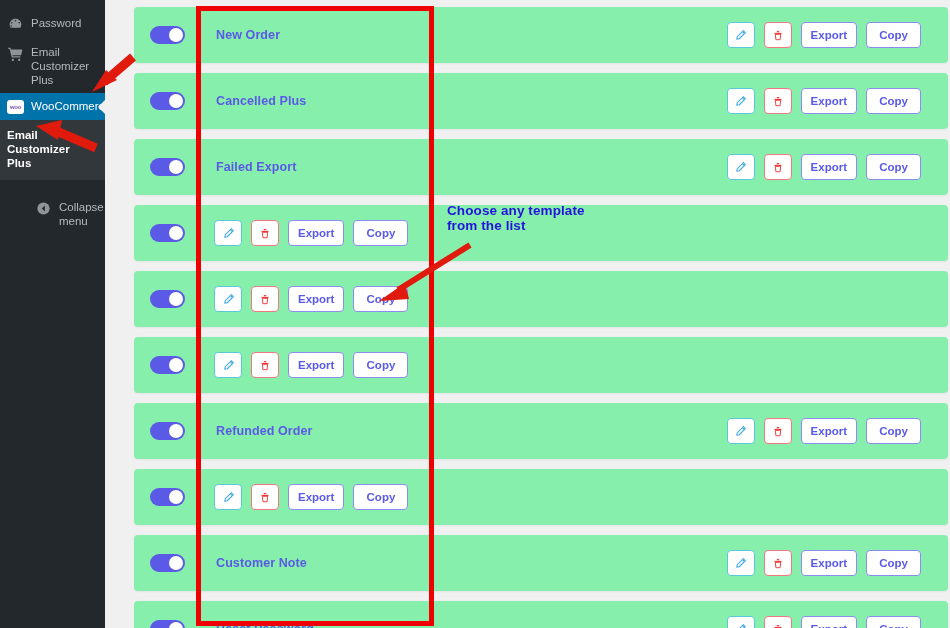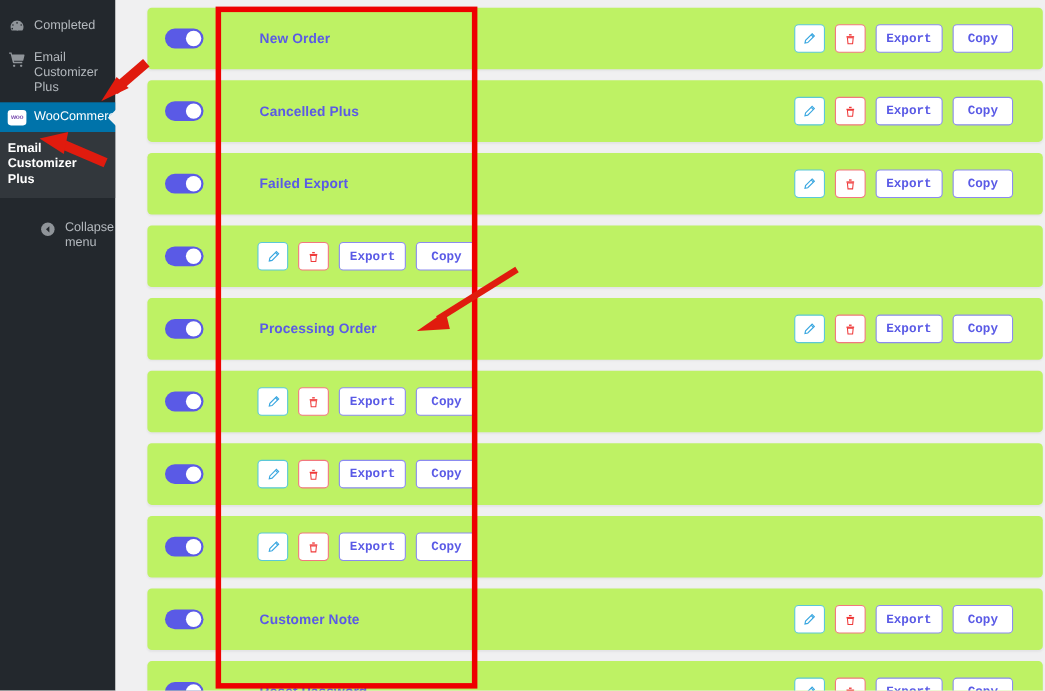--- a/index.html
+++ b/index.html
@@ -75,28 +75,27 @@
     background: #f0f0f1;
     padding: 0 0 0 0;
   }
   #rows {
     position: absolute;
     left: 29px; top: 7px;
     width: 814px;
   }
   .tpl-row {
     position: relative;
-    background: #bef264;
+    background: #86efac;
     border-radius: 4px;
     height: 56px;
     margin-bottom: 10px;
     display: flex;
     align-items: center;
     box-shadow: 0 1px 2px rgba(16,24,40,0.05);
-    gap: 20px;
   }
   .row-toggle-cell { width: 80px; display:flex; align-items:center; padding-left: 16px; }
   .toggle {
     width: 35px; height: 18px; border-radius: 9px;
     background: #5a5ae6; position: relative; cursor: pointer;
     display:block;
   }
   .toggle .knob {
     position:absolute; top: 2px; right: 2px;
     width: 14px; height: 14px; border-radius: 50%;
@@ -128,21 +127,21 @@
     min-width: 55px; height: 26px;
     border: 1.5px solid #8b8bf0;
     border-radius: 4px;
     background: #ffffff;
     color: #5a5ae6;
     font-size: 11.5px;
     font-weight: 700;
     display:flex; align-items:center; justify-content:center;
     padding: 0 9px;
     cursor: pointer;
-    font-family: Liberation Mono, monospace;
+    font-family: Liberation Sans, sans-serif;
   }
 
   
   #overlay { position:absolute; left:0; top:0; width:950px; height:628px; pointer-events:none; }
   #redbox {
     position:absolute;
     left: 196px; top: 6px;
     width: 238px; height: 620px;
     border: 5px solid #ee0000;
     pointer-events: none;
@@ -164,21 +163,21 @@
 <div id="root">
 
   <div id="sidebar">
 
     <div class="menu-item">
       <span class="mi-icon">
         <svg viewBox="0 0 20 20" fill="#b4b9be">
           <path d="M10 3.2c-3.8 0-6.9 3.1-6.9 6.9 0 1.4.4 2.7 1.2 3.8h11.4c.8-1.1 1.2-2.4 1.2-3.8 0-3.8-3.1-6.9-6.9-6.9zm0 1.6c.5 0 .9.4.9.9s-.4.9-.9.9-.9-.4-.9-.9.4-.9.9-.9zM5.6 7c.5 0 .9.4.9.9s-.4.9-.9.9-.9-.4-.9-.9.4-.9.9-.9zm8.8 0c.5 0 .9.4.9.9s-.4.9-.9.9-.9-.4-.9-.9.4-.9.9-.9zM4.9 10.9c.5 0 .9.4.9.9s-.4.9-.9.9-.9-.4-.9-.9.4-.9.9-.9zm8.9-2.4l-3.4 3.1c-.5-.1-1 .1-1.3.5-.4.6-.2 1.4.4 1.8.6.4 1.4.2 1.8-.4.3-.4.3-.9 0-1.4l2.5-3.6z"></path>
         </svg>
       </span>
-      <span class="mi-label">Completed</span>
+      <span class="mi-label">Password</span>
     </div>
 
     <div class="menu-item">
       <span class="mi-icon">
         <svg viewBox="0 0 20 20" fill="#b4b9be">
           <path d="M1.5 3.2h2.6l.5 2.1h12.7c.5 0 .8.4.7.9l-1.3 5.2c-.1.4-.4.6-.8.6H6.6l.3 1.2h8.7v1.4H6.3c-.4 0-.7-.2-.8-.6L3.1 4.6H1.5V3.2zM6.9 16.2c.7 0 1.3.6 1.3 1.3s-.6 1.3-1.3 1.3-1.3-.6-1.3-1.3.6-1.3 1.3-1.3zm7.5 0c.7 0 1.3.6 1.3 1.3s-.6 1.3-1.3 1.3-1.3-.6-1.3-1.3.6-1.3 1.3-1.3z"></path>
         </svg>
       </span>
       <span class="mi-label">Email Customizer Plus</span>
     </div>
@@ -308,69 +307,69 @@
             <span class="text-btn">Export</span>
             <span class="text-btn">Copy</span>
           </div>
         </div>
         <div class="tpl-row">
           <div class="row-toggle-cell">
             <span class="toggle">
               <span class="knob"></span>
             </span>
           </div>
-          <div class="row-name">Processing Order</div>
-          <div class="row-actions">
-            <span class="icon-btn edit">
-              <svg width="13" height="13" viewBox="0 0 20 20">
-                <path d="M14.3 2.6l3.1 3.1-9.2 9.2-3.9.8.8-3.9z" fill="none" stroke="#3aa7e0" stroke-width="1.6"></path>
-                <path d="M13 4l3.1 3.1" stroke="#3aa7e0" stroke-width="1.6"></path>
-              </svg>
-            </span>
-            <span class="icon-btn delete">
-              <svg width="12" height="13" viewBox="0 0 20 20">
-                <rect x="4.2" y="5.6" width="11.6" height="2" fill="#ef3b3b"></rect>
-                <rect x="8" y="2.6" width="4" height="2" fill="#ef3b3b"></rect>
-                <path d="M5.6 8h8.8l-.9 9H6.5z" fill="none" stroke="#ef3b3b" stroke-width="1.6"></path>
-              </svg>
-            </span>
-            <span class="text-btn">Export</span>
-            <span class="text-btn">Copy</span>
-          </div>
-        </div>
-        <div class="tpl-row">
-          <div class="row-toggle-cell">
-            <span class="toggle">
-              <span class="knob"></span>
-            </span>
-          </div>
-          <div class="row-actions">
-            <span class="icon-btn edit">
-              <svg width="13" height="13" viewBox="0 0 20 20">
-                <path d="M14.3 2.6l3.1 3.1-9.2 9.2-3.9.8.8-3.9z" fill="none" stroke="#3aa7e0" stroke-width="1.6"></path>
-                <path d="M13 4l3.1 3.1" stroke="#3aa7e0" stroke-width="1.6"></path>
-              </svg>
-            </span>
-            <span class="icon-btn delete">
-              <svg width="12" height="13" viewBox="0 0 20 20">
-                <rect x="4.2" y="5.6" width="11.6" height="2" fill="#ef3b3b"></rect>
-                <rect x="8" y="2.6" width="4" height="2" fill="#ef3b3b"></rect>
-                <path d="M5.6 8h8.8l-.9 9H6.5z" fill="none" stroke="#ef3b3b" stroke-width="1.6"></path>
-              </svg>
-            </span>
-            <span class="text-btn">Export</span>
-            <span class="text-btn">Copy</span>
-          </div>
-        </div>
-        <div class="tpl-row">
-          <div class="row-toggle-cell">
-            <span class="toggle">
-              <span class="knob"></span>
-            </span>
-          </div>
+          <div class="row-actions">
+            <span class="icon-btn edit">
+              <svg width="13" height="13" viewBox="0 0 20 20">
+                <path d="M14.3 2.6l3.1 3.1-9.2 9.2-3.9.8.8-3.9z" fill="none" stroke="#3aa7e0" stroke-width="1.6"></path>
+                <path d="M13 4l3.1 3.1" stroke="#3aa7e0" stroke-width="1.6"></path>
+              </svg>
+            </span>
+            <span class="icon-btn delete">
+              <svg width="12" height="13" viewBox="0 0 20 20">
+                <rect x="4.2" y="5.6" width="11.6" height="2" fill="#ef3b3b"></rect>
+                <rect x="8" y="2.6" width="4" height="2" fill="#ef3b3b"></rect>
+                <path d="M5.6 8h8.8l-.9 9H6.5z" fill="none" stroke="#ef3b3b" stroke-width="1.6"></path>
+              </svg>
+            </span>
+            <span class="text-btn">Export</span>
+            <span class="text-btn">Copy</span>
+          </div>
+        </div>
+        <div class="tpl-row">
+          <div class="row-toggle-cell">
+            <span class="toggle">
+              <span class="knob"></span>
+            </span>
+          </div>
+          <div class="row-actions">
+            <span class="icon-btn edit">
+              <svg width="13" height="13" viewBox="0 0 20 20">
+                <path d="M14.3 2.6l3.1 3.1-9.2 9.2-3.9.8.8-3.9z" fill="none" stroke="#3aa7e0" stroke-width="1.6"></path>
+                <path d="M13 4l3.1 3.1" stroke="#3aa7e0" stroke-width="1.6"></path>
+              </svg>
+            </span>
+            <span class="icon-btn delete">
+              <svg width="12" height="13" viewBox="0 0 20 20">
+                <rect x="4.2" y="5.6" width="11.6" height="2" fill="#ef3b3b"></rect>
+                <rect x="8" y="2.6" width="4" height="2" fill="#ef3b3b"></rect>
+                <path d="M5.6 8h8.8l-.9 9H6.5z" fill="none" stroke="#ef3b3b" stroke-width="1.6"></path>
+              </svg>
+            </span>
+            <span class="text-btn">Export</span>
+            <span class="text-btn">Copy</span>
+          </div>
+        </div>
+        <div class="tpl-row">
+          <div class="row-toggle-cell">
+            <span class="toggle">
+              <span class="knob"></span>
+            </span>
+          </div>
+          <div class="row-name">Refunded Order</div>
           <div class="row-actions">
             <span class="icon-btn edit">
               <svg width="13" height="13" viewBox="0 0 20 20">
                 <path d="M14.3 2.6l3.1 3.1-9.2 9.2-3.9.8.8-3.9z" fill="none" stroke="#3aa7e0" stroke-width="1.6"></path>
                 <path d="M13 4l3.1 3.1" stroke="#3aa7e0" stroke-width="1.6"></path>
               </svg>
             </span>
             <span class="icon-btn delete">
               <svg width="12" height="13" viewBox="0 0 20 20">
                 <rect x="4.2" y="5.6" width="11.6" height="2" fill="#ef3b3b"></rect>
@@ -473,14 +472,16 @@
         <line x1="96" y1="148" x2="54" y2="130" stroke="#e01b0e" stroke-width="9"></line>
         <polygon points="36,126 62,120 58,140" fill="#e01b0e"></polygon>
       </g>
 
       <g>
         <line x1="470" y1="245" x2="398" y2="290" stroke="#e01b0e" stroke-width="6"></line>
         <polygon points="379,301 405,283 409,299" fill="#e01b0e"></polygon>
       </g>
     </svg>
 
+    <div id="ann-text">Choose any template
+from the list</div>
   </div>
 </div>
 
 </body></html>

